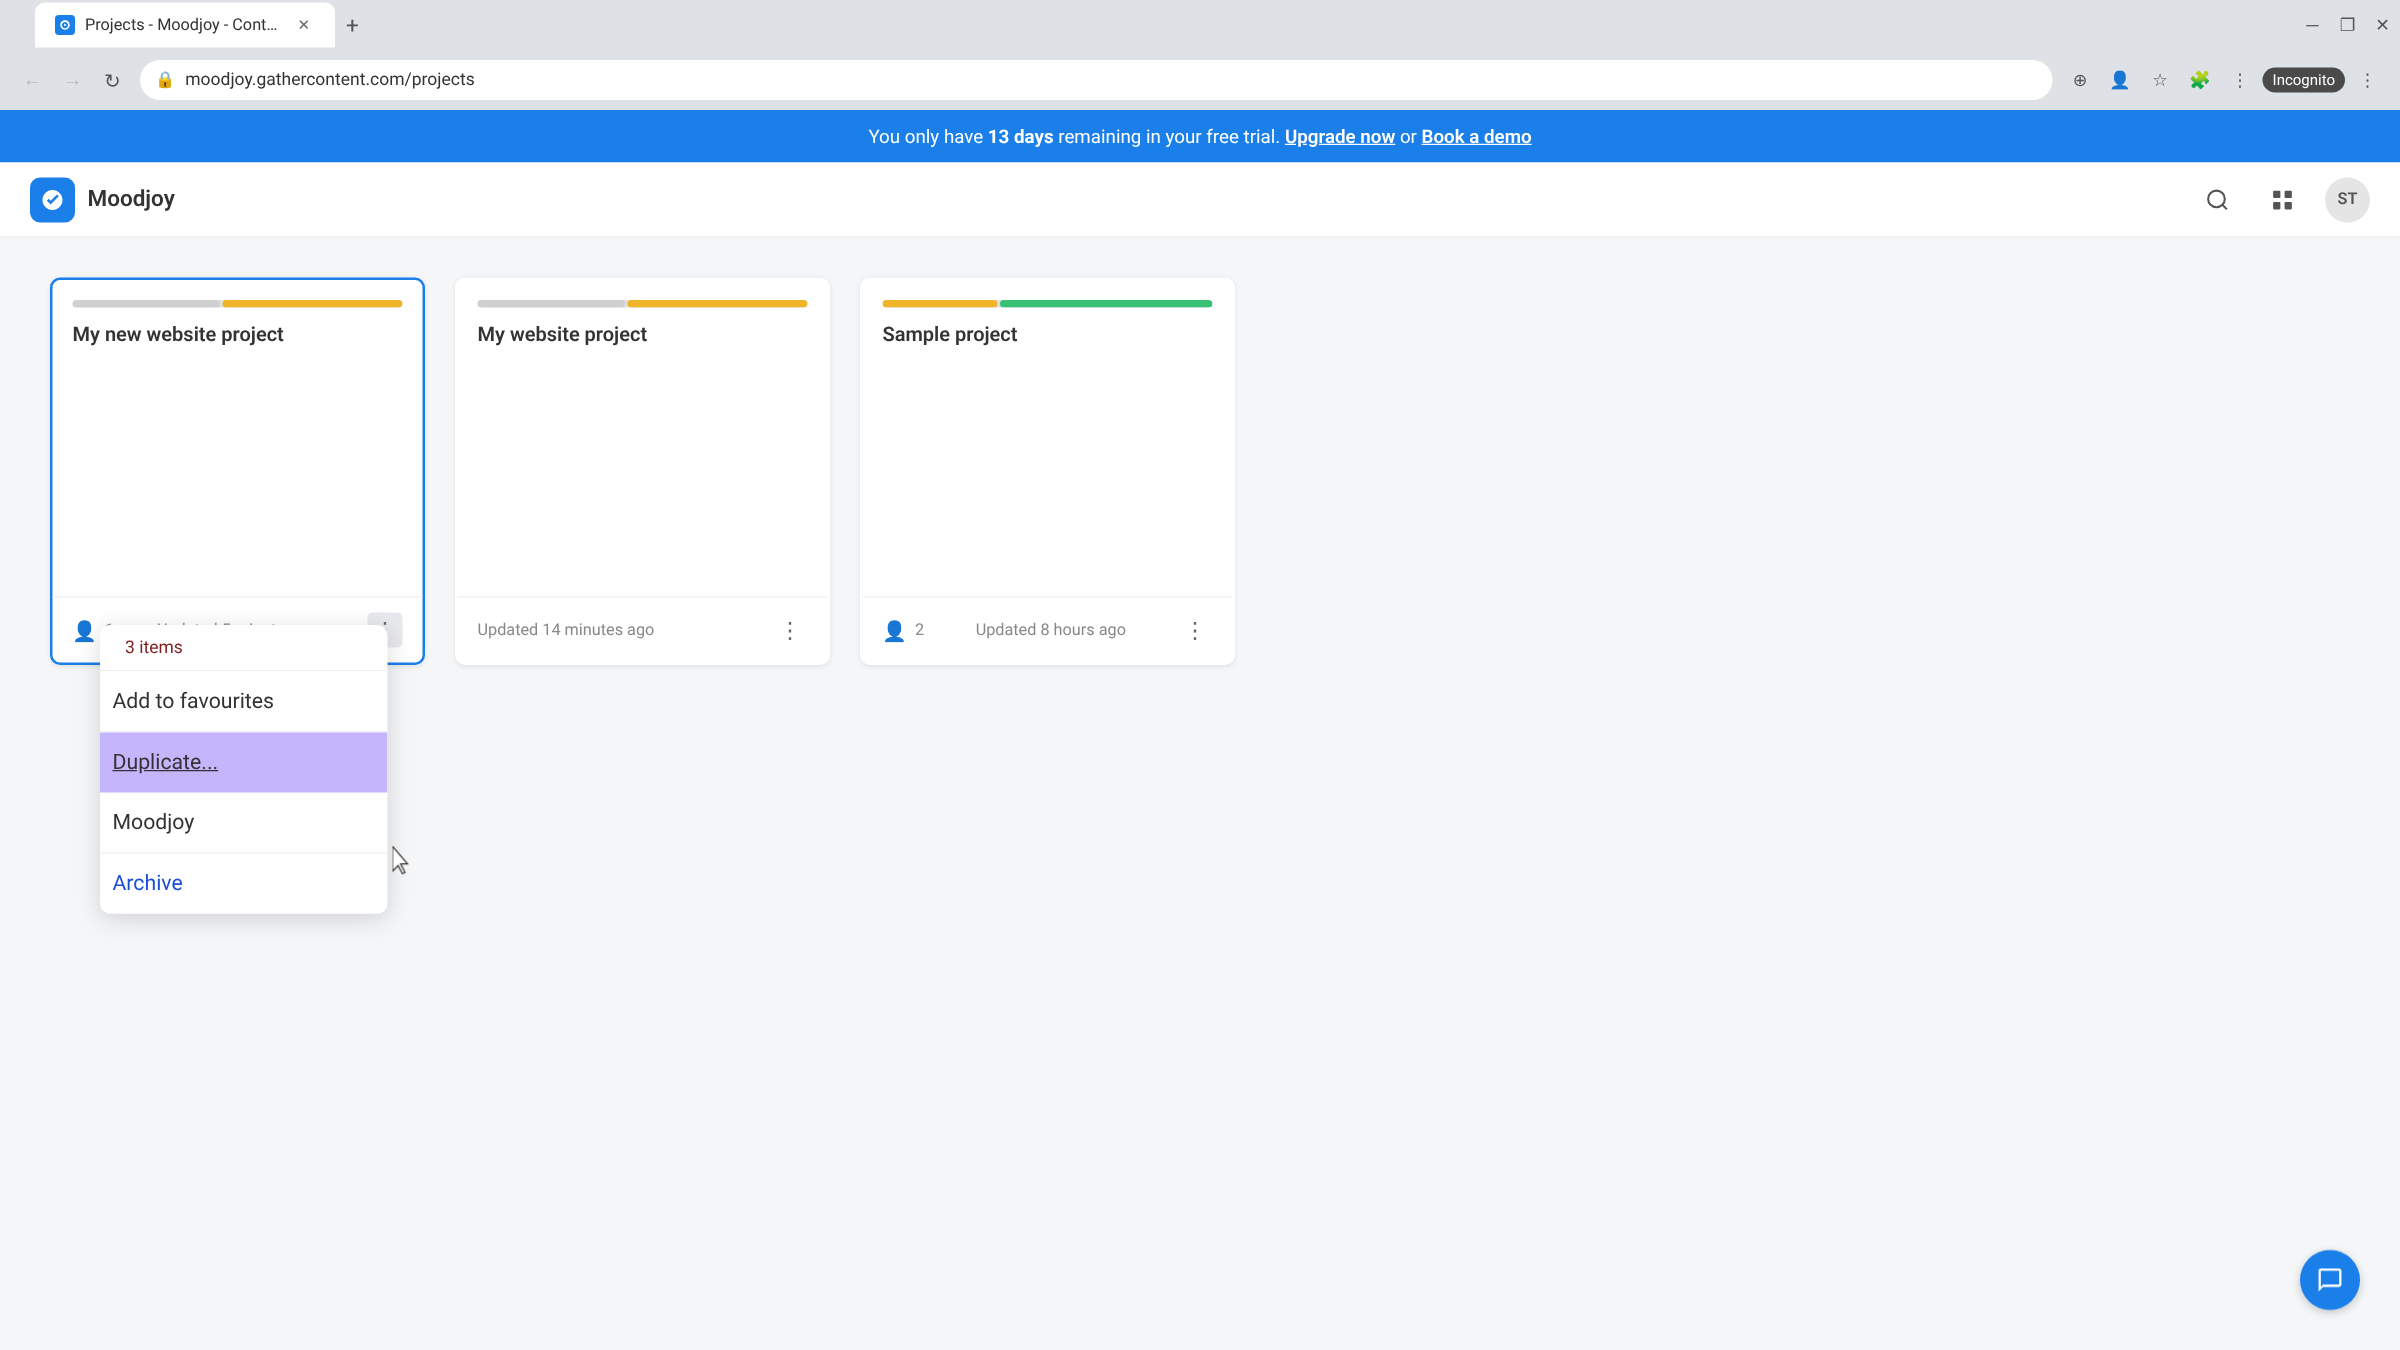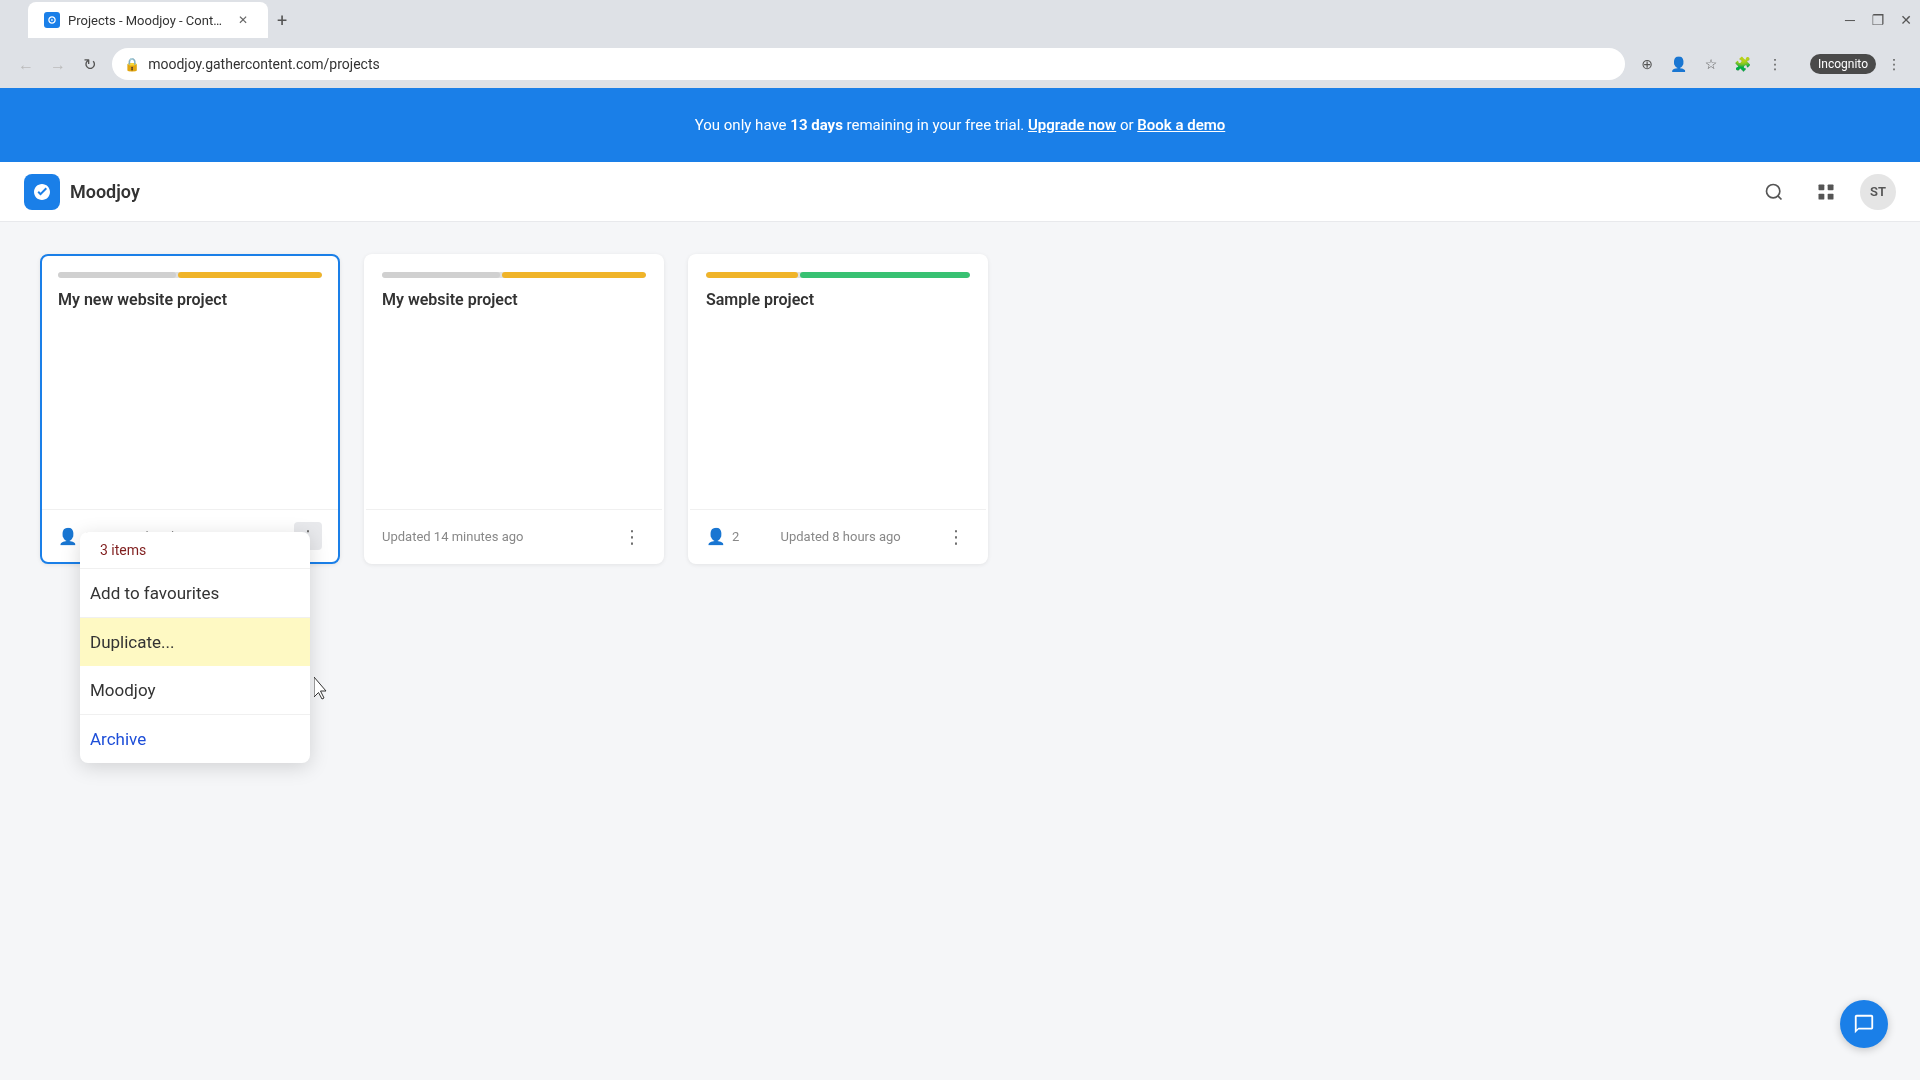--- a/index.html
+++ b/index.html
@@ -169,35 +169,34 @@
       color: #555;
     }
 
     .incognito-badge {
       background: #4a4a4a;
       color: #fff;
       font-size: 12px;
       padding: 3px 8px;
       border-radius: 12px;
       cursor: pointer;
-      margin-left: 17px;
     }
 
     
     .app-content {
       background: #f5f6f8;
       height: calc(1080px - 40px - 48px);
       overflow: hidden;
     }
 
     
     .top-banner {
       background: #1a7fe8;
       text-align: center;
-      padding: 28px;
+      padding: 12px;
       font-size: 15px;
       color: #fff;
     }
 
     .top-banner a {
       color: #fff;
       text-decoration: underline;
       font-weight: 600;
     }
 
@@ -555,21 +554,21 @@
             <div class="more-btn">⋮</div>
           </div>
         </div>
 
       </div>
 
       <div class="dropdown-menu">
         <div class="dropdown-item" style="color:#7f1d1d; font-size:14px; padding: 10px 20px; border-bottom:1px solid #f0f0f0;">3 items</div>
         <div class="dropdown-item">Add to favourites</div>
         <div class="dropdown-separator"></div>
-        <div class="dropdown-item" style="background:#fef9c3;">Duplicate...</div>
+        <div class="dropdown-item" style="background:#c4b5fd;text-decoration:underline;">Duplicate...</div>
         <div class="dropdown-item">Moodjoy</div>
         <div class="dropdown-separator"></div>
         <div class="dropdown-item danger">Archive</div>
       </div>
 
     </div>
   </div>
 
 </div>
 

